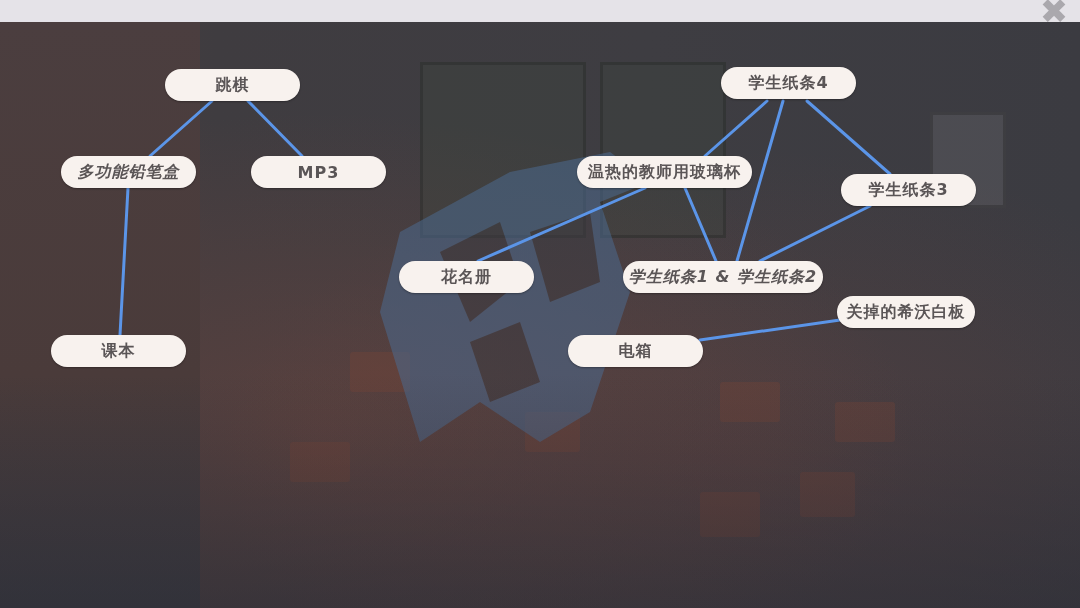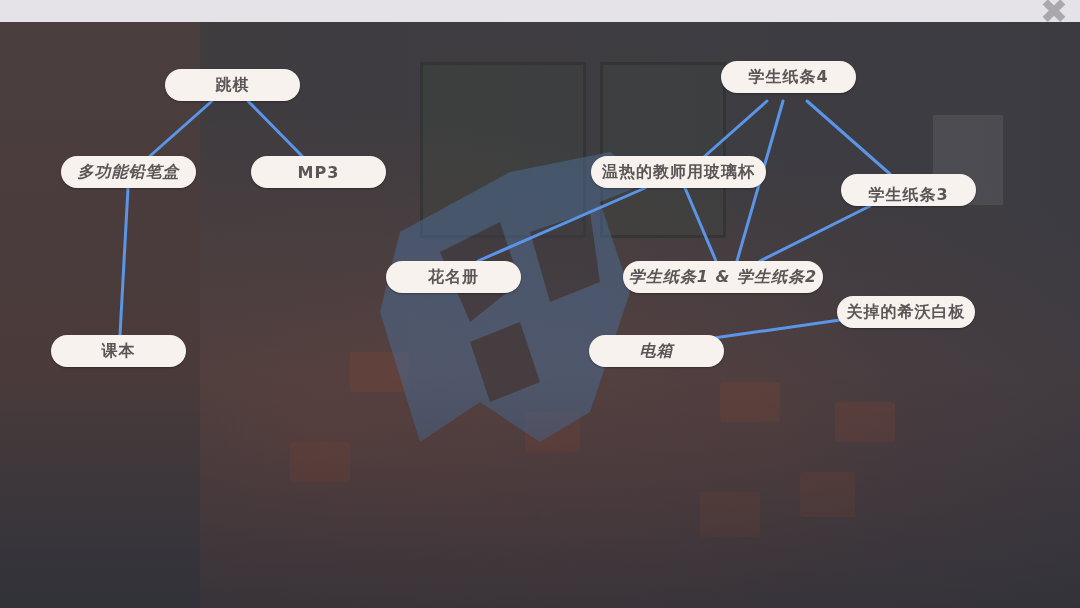--- a/index.html
+++ b/index.html
@@ -65,34 +65,34 @@
     </div>
     <div class="node" style="left: 61px; top: 156px; width: 135px; font-style: italic;">
       <span>多功能铅笔盒</span>
     </div>
     <div class="node" style="left: 251px; top: 156px; width: 135px;">
       <span>MP3</span>
     </div>
     <div class="node" style="left: 51px; top: 335px; width: 135px; text-align: center;">
       <span>课本</span>
     </div>
-    <div class="node" style="left: 721px; top: 61px; width: 135px;">
+    <div class="node" style="left: 721px; top: 67px; width: 135px;">
       <span>学生纸条4</span>
     </div>
-    <div class="node" style="left: 591px; top: 156px; width: 175px; justify-content: center;">
+    <div class="node" style="left: 577px; top: 156px; width: 175px; justify-content: center;">
       <span>温热的教师用玻璃杯</span>
     </div>
-    <div class="node" style="left: 841px; top: 174px; width: 135px; align-items: flex-end;">
+    <div class="node" style="left: 841px; top: 174px; width: 135px;">
       <span>学生纸条3</span>
     </div>
-    <div class="node" style="left: 386px; top: 261px; width: 135px;">
+    <div class="node" style="left: 399px; top: 261px; width: 135px;">
       <span>花名册</span>
     </div>
     <div class="node" style="left: 623px; top: 261px; width: 200px; font-style: italic;">
       <span>学生纸条1 &amp; 学生纸条2</span>
     </div>
     <div class="node" style="left: 837px; top: 296px; width: 138px;">
       <span>关掉的希沃白板</span>
     </div>
-    <div class="node" style="left: 589px; top: 335px; width: 135px; font-style: italic;">
+    <div class="node" style="left: 568px; top: 335px; width: 135px;">
       <span>电箱</span>
     </div>
   </div>
 
 </body></html>

